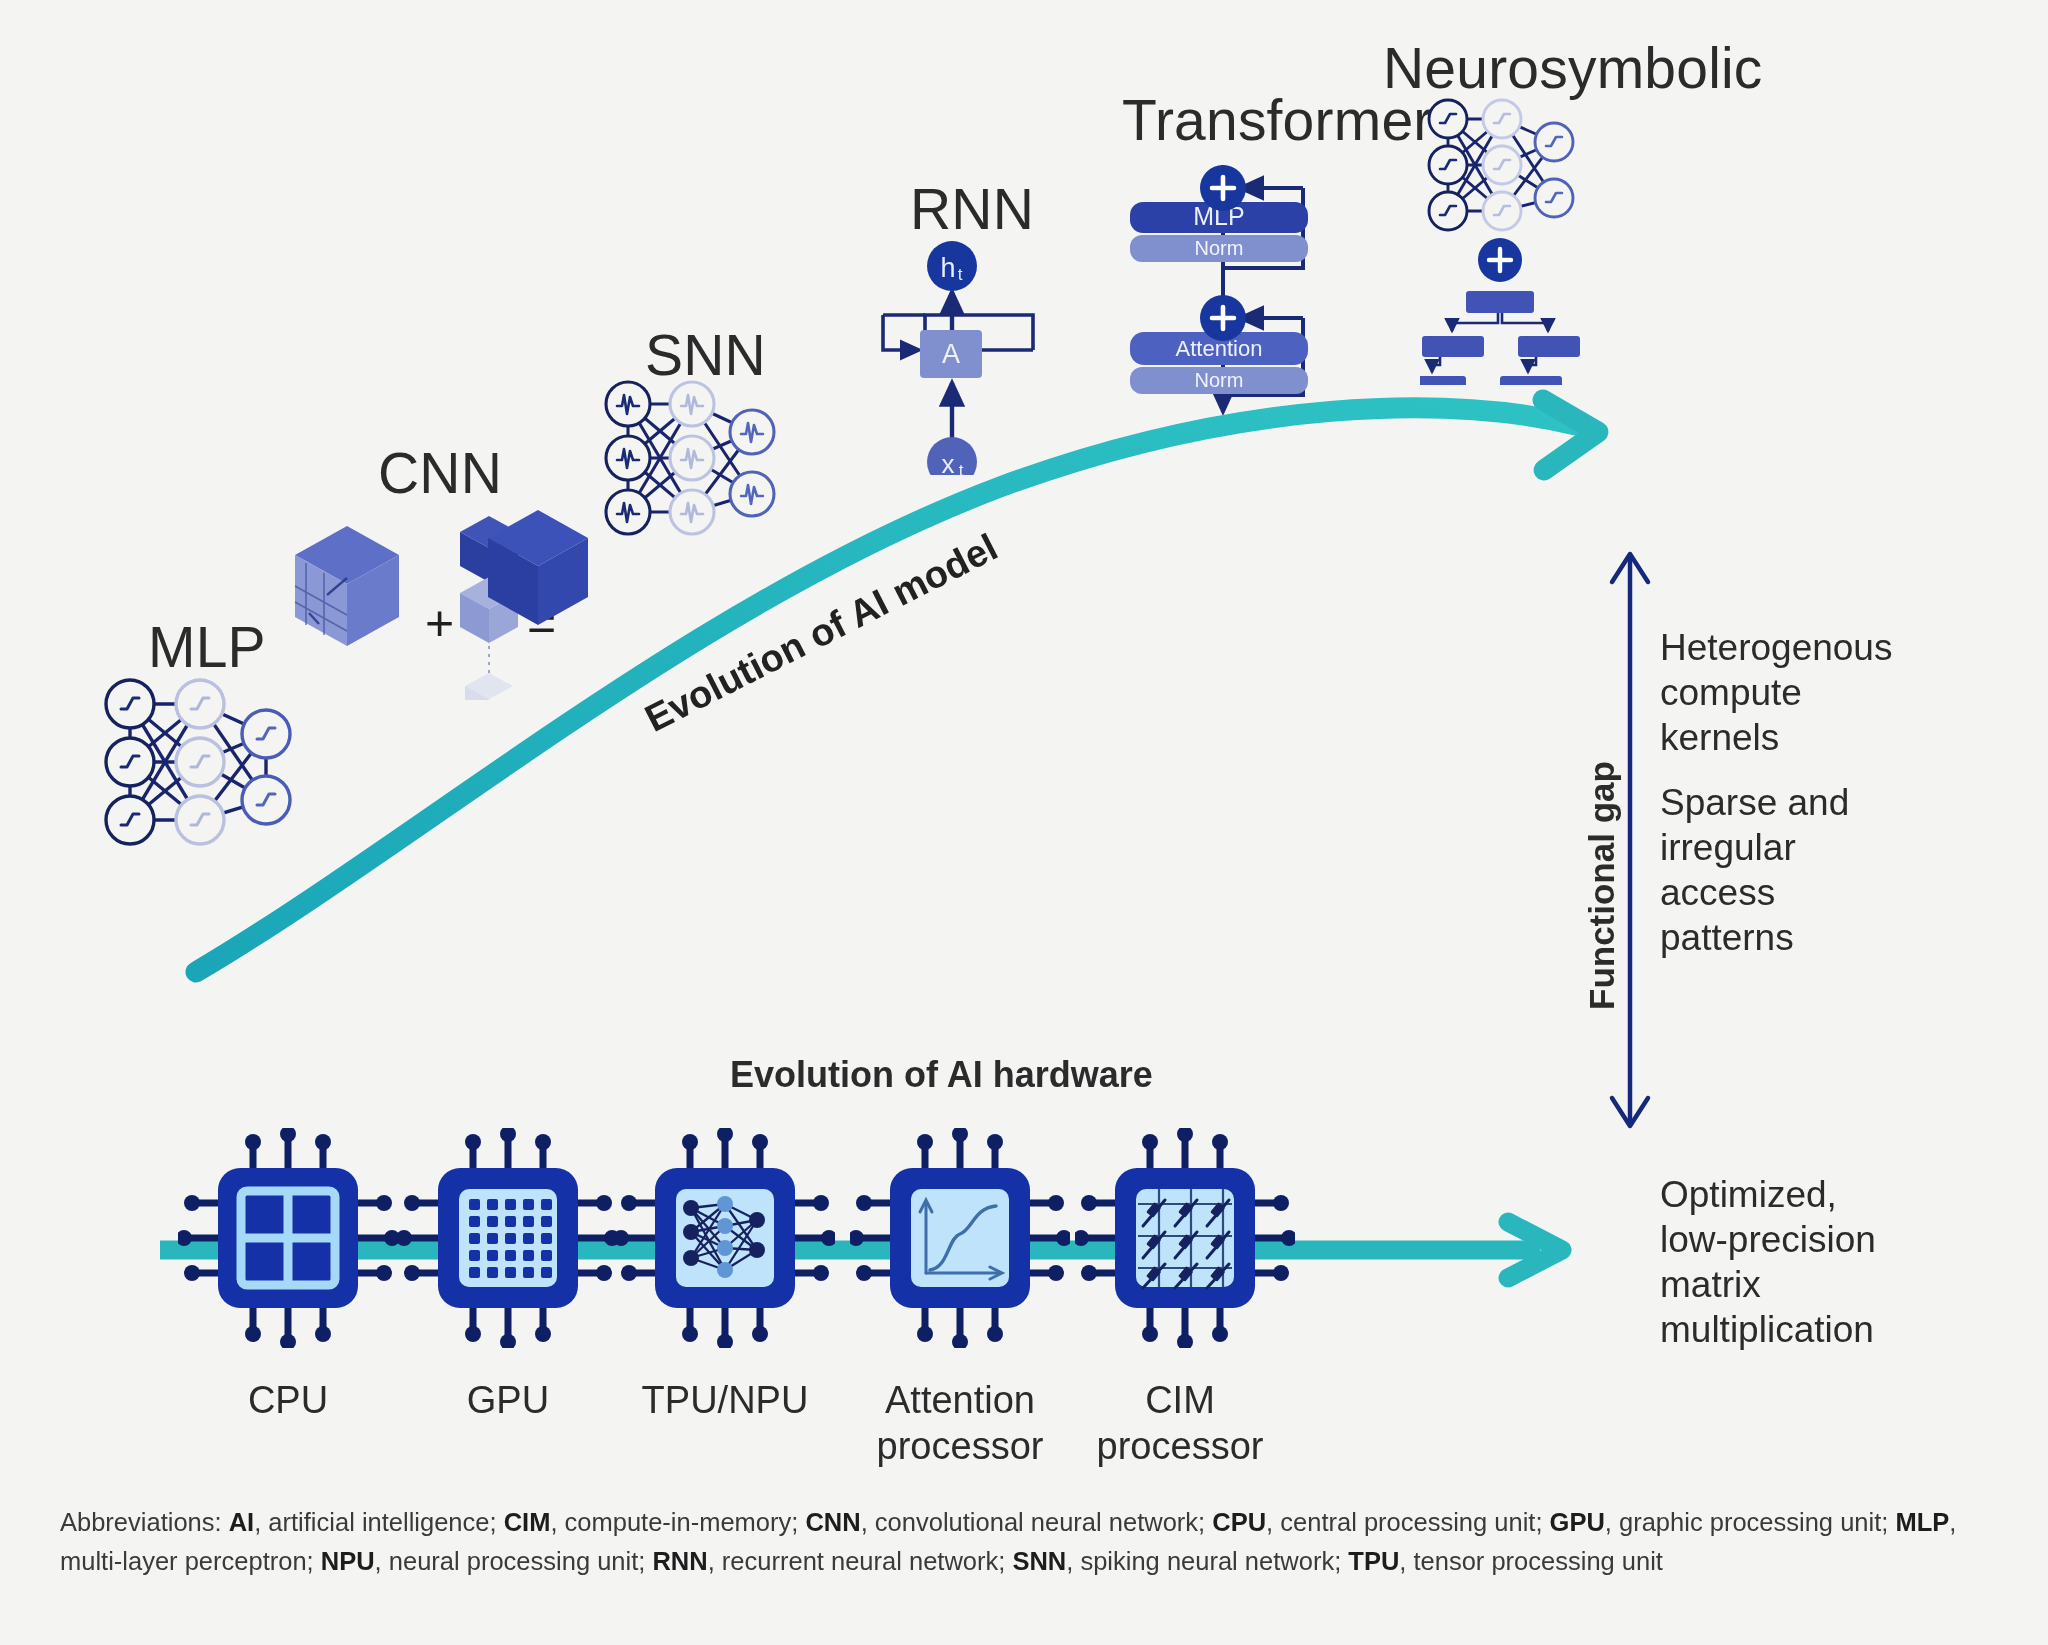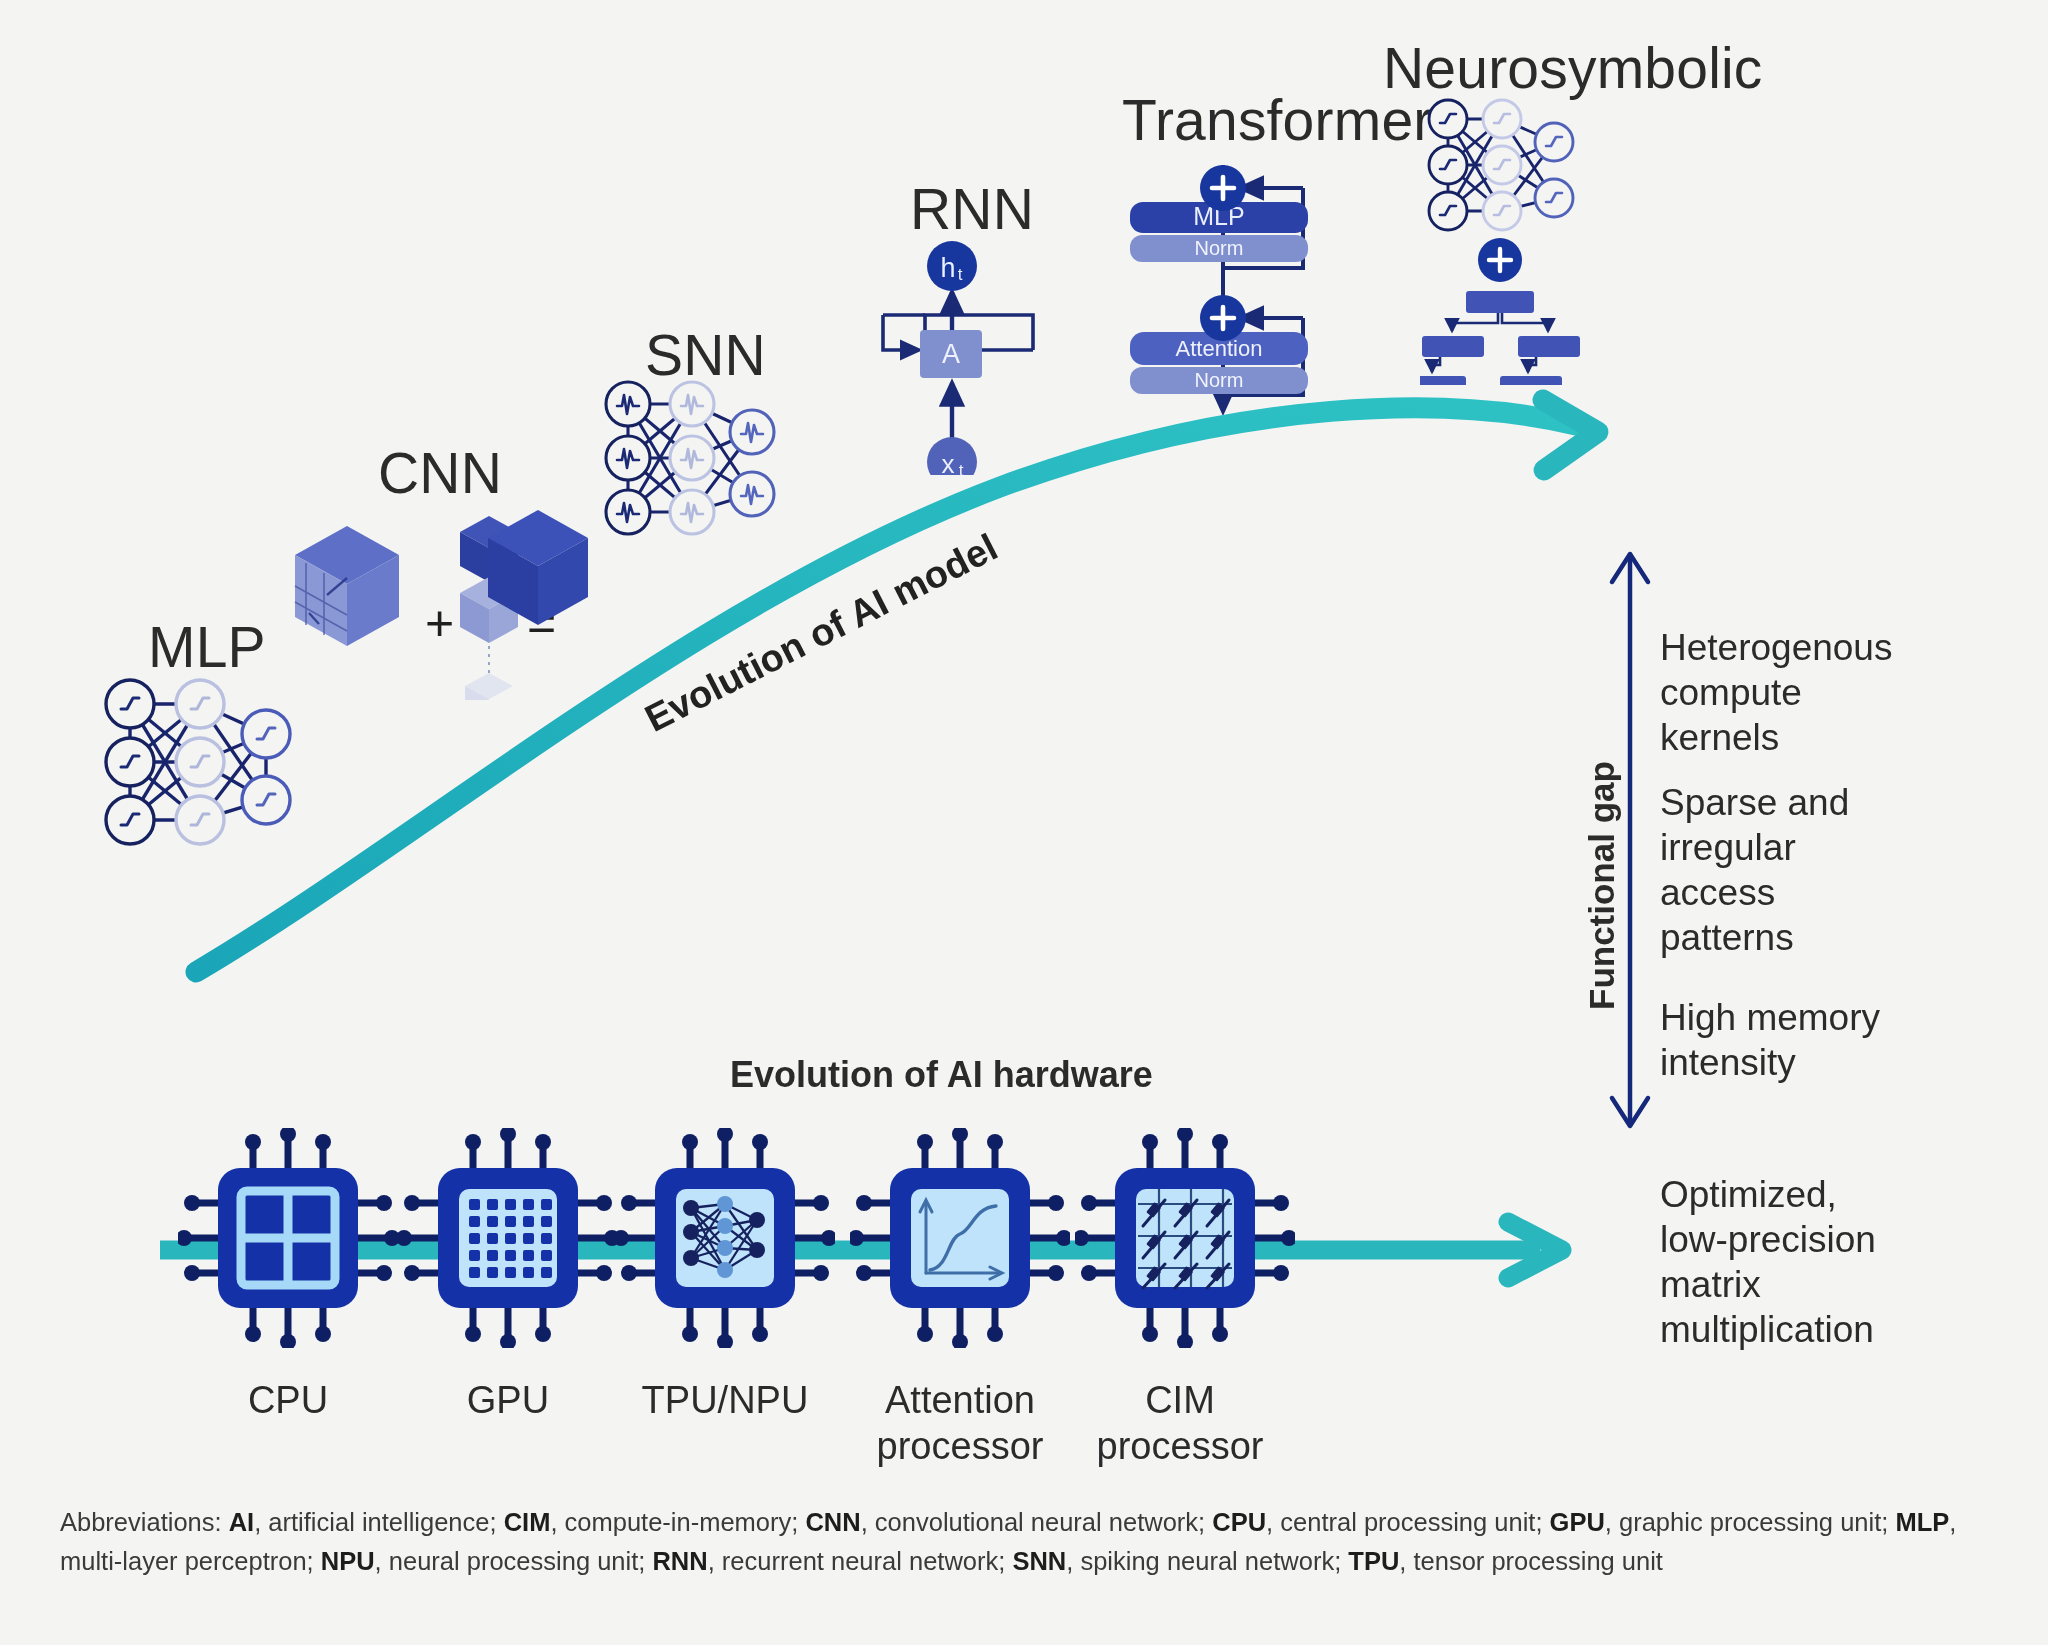--- a/index.html
+++ b/index.html
@@ -388,22 +388,20 @@
   </svg>
   <div class="vert-label" style="left:1582px; top:1010px;">Functional gap</div>
 
   <div class="lbl side-text" style="left:1660px; top:780px;">Sparse and
 irregular
 access
 patterns</div>
   <div class="lbl side-text" style="left:1660px; top:625px;">Heterogenous
 compute
 kernels</div>
-  <div class="lbl side-text" style="left:1660px; top:995px;">High memory
-intensity</div>
   <div class="lbl side-text" style="left:1660px; top:1160px;margin-top:12px;">Optimized,
 low-precision
 matrix
 multiplication</div>
 
   <div class="evo-hw-title" style="left:730px; top:1054px;">Evolution of AI hardware</div>
 
   <svg style="position:absolute;left:150px;top:1210px;" width="1480" height="80">
     <line x1="10" y1="40" x2="1390" y2="40" stroke="#2ab6bd" stroke-width="19"></line>
     <path d="M1358,12 L1412,40 L1358,68" fill="none" stroke="#2ab6bd" stroke-width="19" stroke-linecap="round" stroke-linejoin="round"></path>

